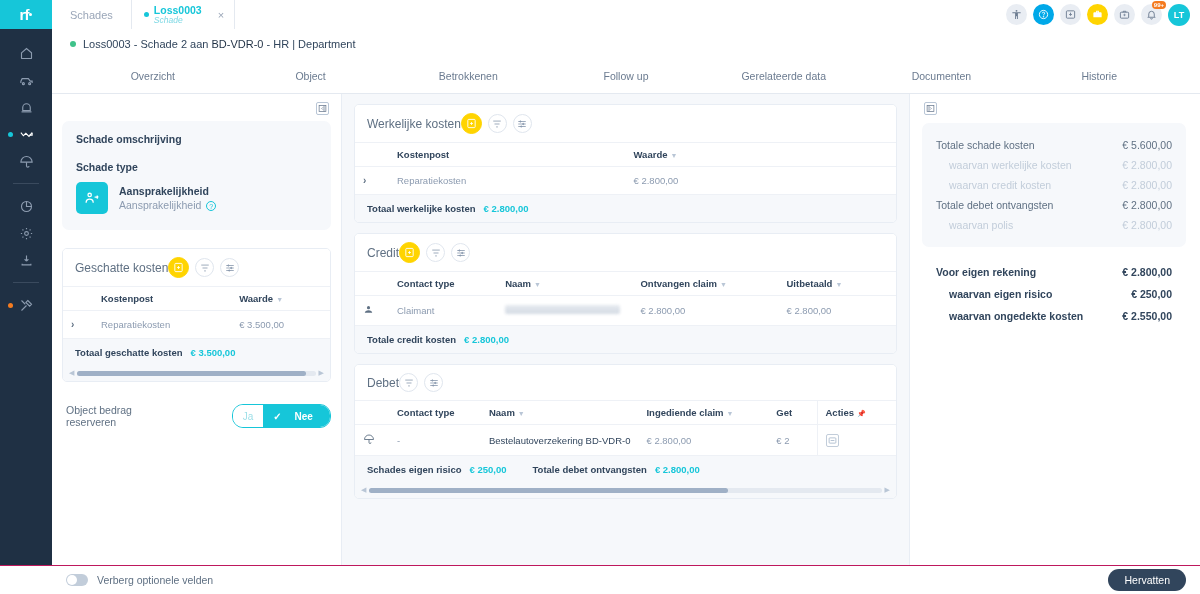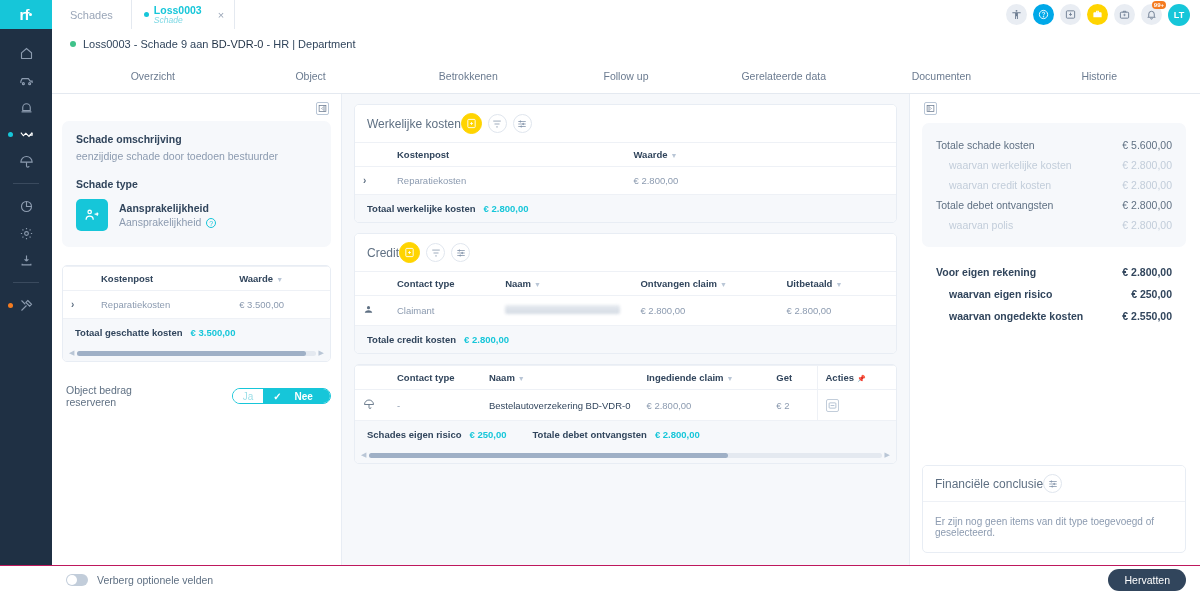--- a/index.html
+++ b/index.html
@@ -160,21 +160,21 @@
   .totgroup { display: flex; align-items: flex-start; }
 
   .hscroll { padding: 3px 6px 4px 6px; background: #f6f8fb; display: flex; align-items: center; gap: 3px; }
   .hscroll .arr { font-size: 7px; color: #b9c6d6; }
   .hscroll .track { flex: 1; height: 5px; background: #e4e9f0; border-radius: 3px; position: relative; }
   .hscroll .thumb { position: absolute; left: 0; top: 0; height: 5px; background: #9fb0c6; border-radius: 3px; }
 
   .toggle-row { display: flex; align-items: center; margin-top: 22px; padding-left: 4px; }
   .toggle-label { font-size: 10.5px; color: #5f7083; }
   .janee {
-    margin-left: 50px; display: flex; border: 1px solid #16c6d9; border-radius: 11px; overflow: hidden; height: 16px;
+    margin-left: 50px; display: flex; border: 1px solid #16c6d9; border-radius: 11px; overflow: hidden; height: 24px;
   }
   .janee span { font-size: 10px; display: flex; align-items: center; padding: 0 10px; }
   .janee .no { background: #16c6d9; color: #fff; font-weight: bold; }
   .janee .yes { color: #9ddfe8; background: #fff; }
 
   
   .colcenter {
     flex: 1; min-width: 0; padding: 10px 12px 0 12px; display: flex; flex-direction: column;
     gap: 10px; background: #f6f8fb; border-right: 1px solid #e8edf4;
   }
@@ -338,21 +338,21 @@
           <path d="M4 4l6 6"></path>
         </svg>
     </div>
   </div>
 
   <div class="main">
     <div class="crumbbar">
       <span class="gdot"></span>
       <span>Loss0003</span>&nbsp;
       <span>-</span>&nbsp;
-      <span>Schade 9 aan</span>&nbsp;
+      <span>Schade 2 aan</span>&nbsp;
       <span class="strong">BD-VDR-0</span>&nbsp;
       <span>-</span>&nbsp;
       <span>HR | Department</span>
     </div>
 
     <div class="navtabs">
       <div class="navtab">
           <span>Overzicht</span>
         </div>
       <div class="navtab">
@@ -383,41 +383,64 @@
             <svg viewBox="0 0 24 24" fill="none" stroke="currentColor" stroke-width="2">
                 <rect x="3" y="4" width="18" height="16"></rect>
                 <path d="M16 4v16"></path>
                 <path d="M13 9l-3 3 3 3"></path>
               </svg>
           </div>
         </div>
 
         <div class="cardgrey">
           <div class="lbl-bold">Schade omschrijving</div>
-          <div class="lbl-light">eenzijdige schade door toedoen bestuurder</div>
           <div class="lbl-bold" style="margin-top:16px">Schade type</div>
           <div class="schade-type">
             <div class="type-icon">
               <svg viewBox="0 0 24 24" fill="none" stroke="currentColor" stroke-width="1.8">
                   <circle cx="8" cy="7" r="2.4"></circle>
                   <path d="M3 18c0-3 2.2-5 5-5s5 2 5 5"></path>
                   <path d="M15 10h5m0 0l-2-2m2 2l-2 2"></path>
                 </svg>
             </div>
             <div class="type-txt">
               <div class="t1">Aansprakelijkheid</div>
               <div class="t2">
                 <span>Aansprakelijkheid</span>
                 <span class="qmark">?</span>
               </div>
             </div>
           </div>
         </div>
 
         <div class="gcard" style="margin-top:18px">
+          <div class="gcard-head">
+            <div class="gcard-title">Geschatte kosten</div>
+            <div class="gcard-actions">
+              <div class="rbtn yellow">
+                <svg viewBox="0 0 24 24" fill="none" stroke="currentColor" stroke-width="2">
+                    <rect x="4" y="3" width="16" height="18" rx="2"></rect>
+                    <path d="M12 9v6m-3-3h6"></path>
+                  </svg>
+              </div>
+              <div class="rbtn">
+                <svg viewBox="0 0 24 24" fill="none" stroke="currentColor" stroke-width="2">
+                    <path d="M3 5h18M6 12h12M10 19h4"></path>
+                  </svg>
+              </div>
+              <div class="rbtn">
+                <svg viewBox="0 0 24 24" fill="none" stroke="currentColor" stroke-width="2">
+                    <path d="M3 6h18M3 12h18M3 18h18"></path>
+                    <circle cx="8" cy="6" r="1.6" fill="currentColor"></circle>
+                    <circle cx="15" cy="12" r="1.6" fill="currentColor"></circle>
+                    <circle cx="10" cy="18" r="1.6" fill="currentColor"></circle>
+                  </svg>
+              </div>
+            </div>
+          </div>
           <table class="grid">
             <tbody>
                 <tr>
               <th style="width:30px"></th>
               <th>Kostenpost</th>
               <th><span>Waarde</span><span class="caret">▼</span></th>
             </tr>
             <tr>
               <td><span class="chev">›</span></td>
               <td>Reparatiekosten</td>
@@ -548,20 +571,38 @@
             </table>
           <div class="totalrow">
             <div class="totgroup">
               <span>Totale credit kosten</span>
               <span class="amt">€ 2.800,00</span>
             </div>
           </div>
         </div>
 
         <div class="gcard">
+          <div class="gcard-head">
+            <div class="gcard-title">Debet</div>
+            <div class="gcard-actions">
+              <div class="rbtn">
+                <svg viewBox="0 0 24 24" fill="none" stroke="currentColor" stroke-width="2">
+                    <path d="M3 5h18M6 12h12M10 19h4"></path>
+                  </svg>
+              </div>
+              <div class="rbtn">
+                <svg viewBox="0 0 24 24" fill="none" stroke="currentColor" stroke-width="2">
+                    <path d="M3 6h18M3 12h18M3 18h18"></path>
+                    <circle cx="8" cy="6" r="1.6" fill="currentColor"></circle>
+                    <circle cx="15" cy="12" r="1.6" fill="currentColor"></circle>
+                    <circle cx="10" cy="18" r="1.6" fill="currentColor"></circle>
+                  </svg>
+              </div>
+            </div>
+          </div>
           <table class="grid">
             <tbody>
                 <tr>
               <th style="width:34px"></th>
               <th style="width:17%">Contact type</th>
               <th style="width:28%"><span>Naam</span><span class="caret">▼</span></th>
               <th style="width:24%"><span>Ingediende claim</span><span class="caret">▼</span></th>
               <th style="width:9%;border-right:1px solid #eef1f6">Get</th>
               <th><span>Acties</span><span class="caret">📌</span></th>
             </tr>
@@ -649,36 +690,20 @@
           <div class="srow sub">
             <span>waarvan eigen risico</span>
             <span>€ 250,00</span>
           </div>
           <div class="srow sub">
             <span>waarvan ongedekte kosten</span>
             <span>€ 2.550,00</span>
           </div>
         </div>
 
-        <div class="gcard fincard">
-          <div class="gcard-head">
-            <div class="gcard-title">Financiële conclusie</div>
-            <div class="gcard-actions">
-              <div class="rbtn">
-                <svg viewBox="0 0 24 24" fill="none" stroke="currentColor" stroke-width="2">
-                    <path d="M3 6h18M3 12h18M3 18h18"></path>
-                    <circle cx="8" cy="6" r="1.6" fill="currentColor"></circle>
-                    <circle cx="15" cy="12" r="1.6" fill="currentColor"></circle>
-                    <circle cx="10" cy="18" r="1.6" fill="currentColor"></circle>
-                  </svg>
-              </div>
-            </div>
-          </div>
-          <div class="fin-body">Er zijn nog geen items van dit type toegevoegd of geselecteerd.</div>
-        </div>
       </div>
     </div>
   </div>
 </div>
 
 <div class="footer">
   <div class="switch-wrap">
     <div class="switch">
         <div class="knob"></div>
       </div>

